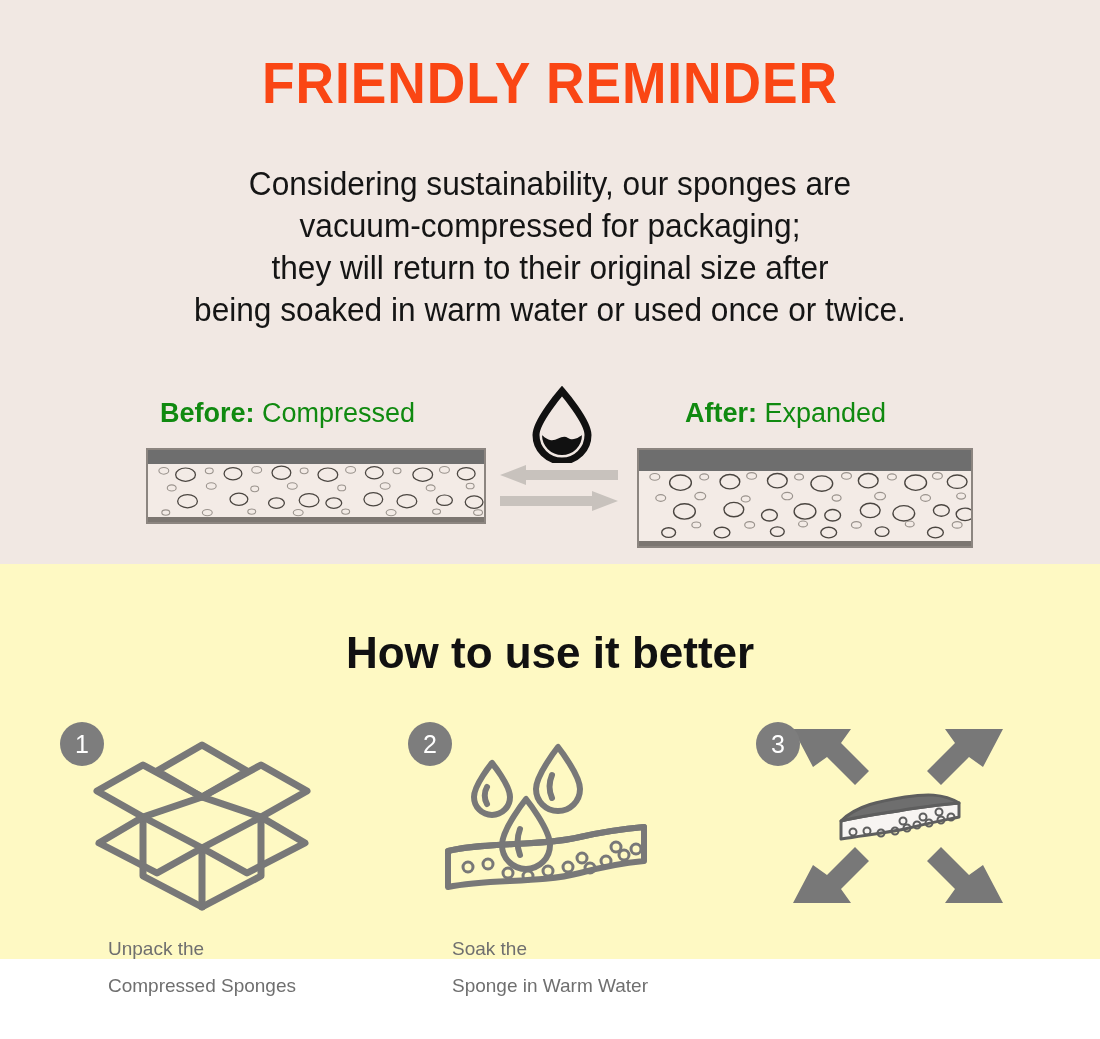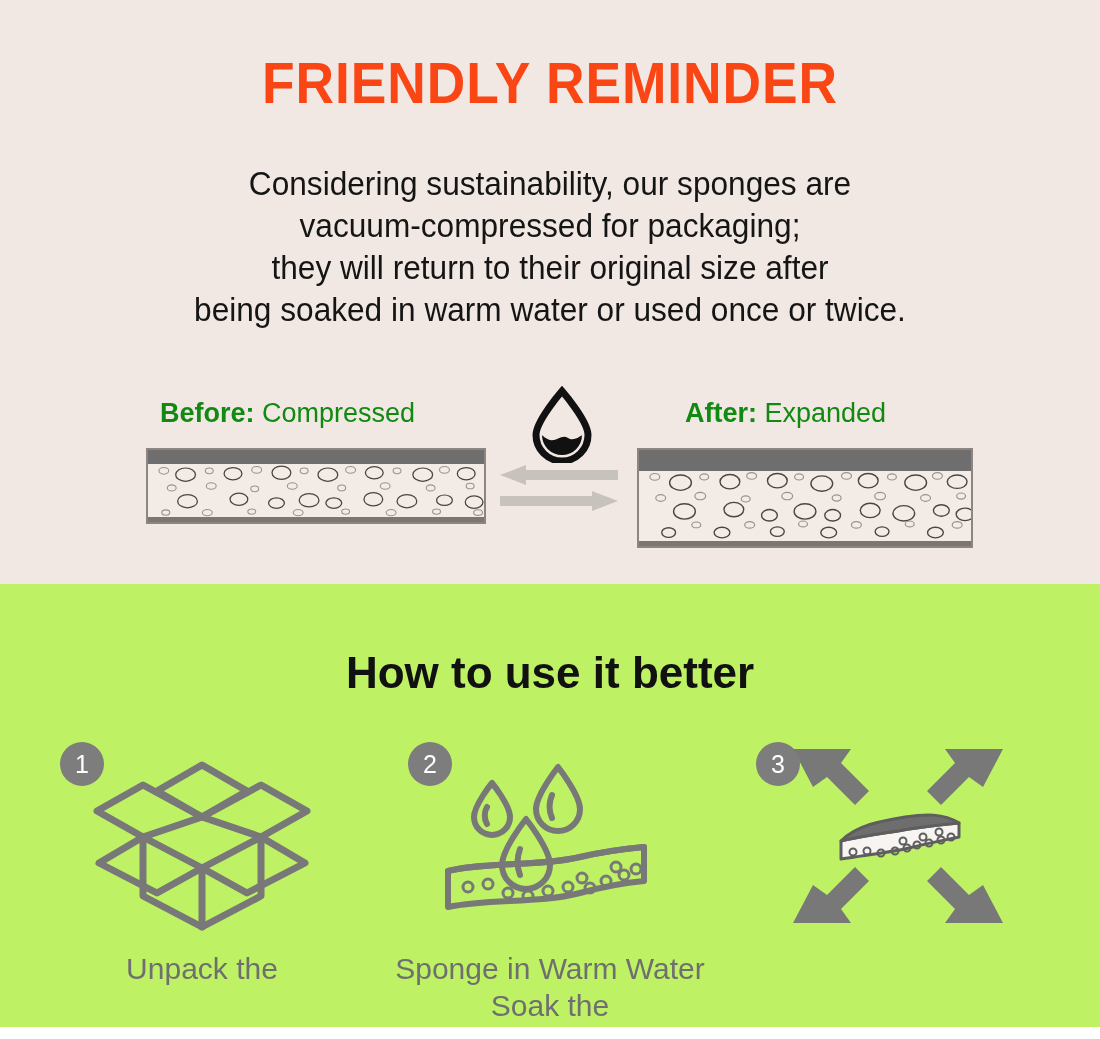--- a/index.html
+++ b/index.html
@@ -116,24 +116,24 @@
     height: 140px;
   }
   #water-drop-icon { position: absolute; left: 23px; top: 0; }
   #arrow-left-icon  { position: absolute; left: 0; top: 80px; }
   #arrow-right-icon { position: absolute; left: 0; top: 106px; }
 
   
   #bottom-panel {
     position: absolute;
     left: 0;
-    top: 584px;
-    width: 1100px;
-    height: 443px;
-    background: #bef264;
+    top: 564px;
+    width: 1100px;
+    height: 395px;
+    background: #fef9c3;
   }
 
   #howto-title {
     position: absolute;
     left: 0;
     top: 64px;
     width: 1100px;
     text-align: center;
     color: #111111;
     font-family: "Liberation Sans", sans-serif;
@@ -181,24 +181,23 @@
     font-family: "Liberation Sans", sans-serif;
     font-size: 25px;
     font-weight: normal;
     display: flex;
     align-items: center;
     justify-content: center;
     line-height: 44px;
   }
   .step-caption {
     margin-top: 14px;
-    text-align: center;
     color: #6f6f6f;
     font-family: "Liberation Sans", sans-serif;
-    font-size: 30px;
+    font-size: 19px;
     line-height: 37px;
     white-space: nowrap;
   }
   .step-caption .line { display: block; }
 </style>
 </head>
 <body>
 
 <div id="page">
 
@@ -360,20 +359,21 @@
 
               <path d="M115 76 L70 50 L115 24 L160 50 Z"></path>
 
               <path d="M56 96 L115 127 L70 152 L12 122 Z"></path>
               <path d="M174 96 L115 127 L160 152 L218 122 Z"></path>
             </g>
           </svg>
         </div>
         <div class="step-caption">
           <span class="line">Unpack the</span>
+          <span class="line">Compressed Sponges</span>
         </div>
       </div>
 
       <div class="step">
         <div class="step-art">
           <div class="step-badge">2</div>
           <svg width="240" height="190" viewBox="0 0 240 190">
             <g fill="none" stroke="#787878" stroke-width="6" stroke-linejoin="round" stroke-linecap="round">
 
               <path d="M62 42 C62 42 44 64 44 76 A18 18 0 0 0 80 76 C80 64 62 42 62 42 Z"></path>
@@ -399,22 +399,22 @@
               <circle cx="152" cy="137" r="5"></circle>
                 <circle cx="160" cy="147" r="5"></circle>
               <circle cx="176" cy="140" r="5"></circle>
                 <circle cx="194" cy="134" r="5"></circle>
               <circle cx="206" cy="128" r="5"></circle>
                 <circle cx="186" cy="126" r="5"></circle>
             </g>
           </svg>
         </div>
         <div class="step-caption">
+          <span class="line">Soak the</span>
           <span class="line">Sponge in Warm Water</span>
-          <span class="line">Soak the</span>
         </div>
       </div>
 
       <div class="step">
         <div class="step-art">
           <div class="step-badge">3</div>
           <svg width="230" height="190" viewBox="0 0 230 190">
             <g fill="#787878">
 
               <path d="M10 8 L68 8 L58 22 L86 50 L72 64 L44 36 L30 46 L10 8 Z"></path>

